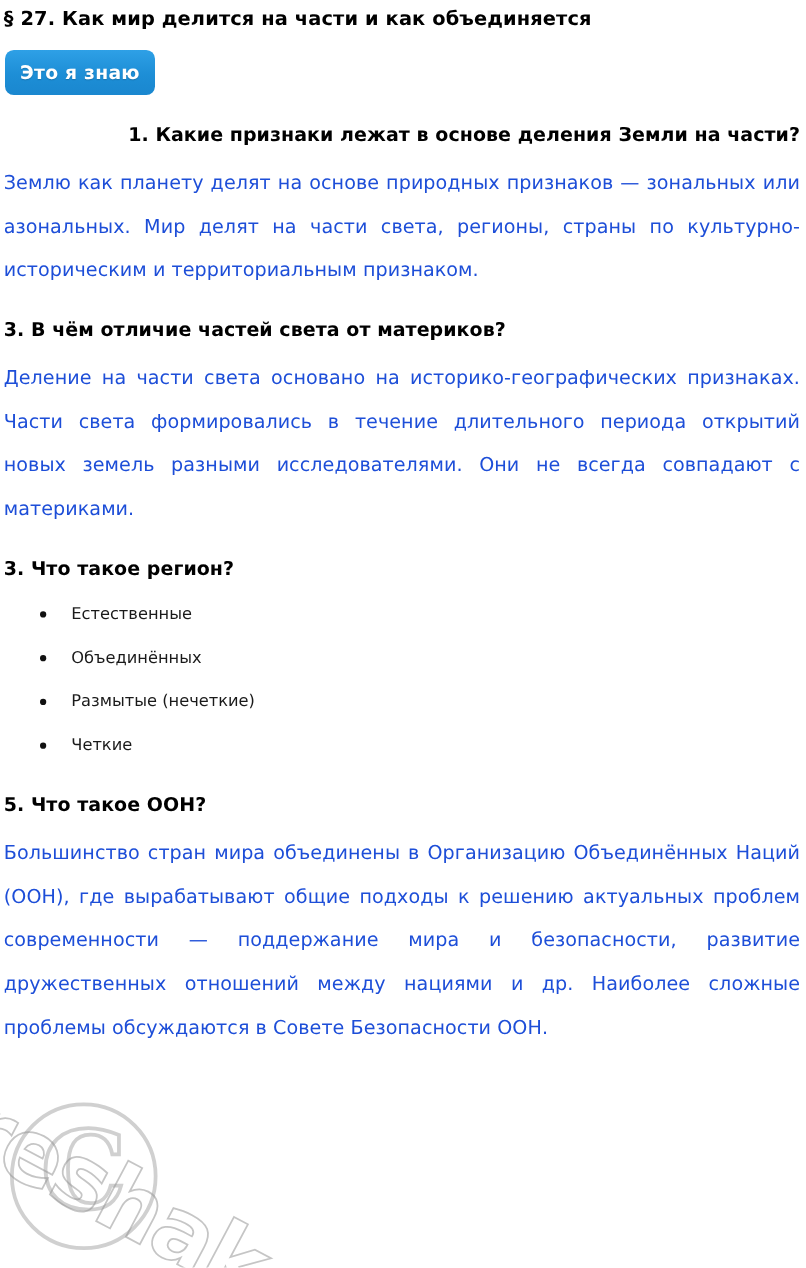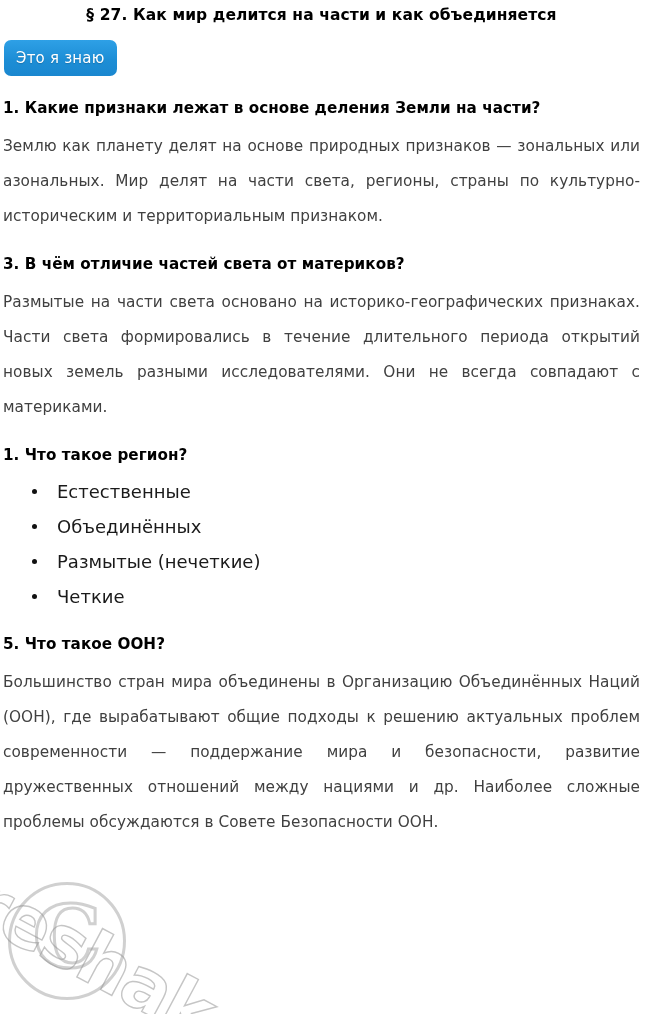--- a/index.html
+++ b/index.html
@@ -76,21 +76,21 @@
   
   #content {
     position: relative;
     z-index: 10;
   }
 
   
   .page-title {
     margin: 0;
     padding-top: 4px;
-    text-align: center;
+    text-align: left;
     font-size: 15.5px;
     font-weight: 700;
     letter-spacing: 0.1px;
     color: #000000;
     line-height: 22px;
   }
 
   
   .badge-row {
     margin-top: 14px;
@@ -100,62 +100,62 @@
   .badge {
     display: inline-flex;
     align-items: center;
     justify-content: center;
     height: 36px;
     padding: 0 12px;
     border-radius: 7px;
     background: linear-gradient(180deg, #2ea0e6 0%, #1d8ed6 55%, #1a87cf 100%);
     color: #ffffff;
     font-size: 15px;
-    font-weight: 400;
+    font-weight: 700;
     letter-spacing: 0.2px;
     text-shadow: 0 1px 1px rgba(0,0,0,0.18);
     box-sizing: border-box;
     user-select: none;
   }
 
   
   .q-heading {
     margin: 0;
     padding-top: 19px;
     font-size: 15.2px;
     font-weight: 700;
     color: #000000;
     line-height: 22px;
     letter-spacing: 0.05px;
   }
-  .q-heading.first { padding-top: 21px; }
+  .q-heading.first { padding-top: 21px; text-align: right; }
 
   
   .answer {
     margin: 0;
     padding-top: 10px;
     font-size: 15.3px;
     font-weight: 400;
     line-height: 35px;
     text-align: justify;
     text-justify: inter-word;
-    color: #404040;
+    color: #1d4ed8;
     letter-spacing: 0.05px;
   }
 
   
   .bullet-list {
     margin: 0;
     padding: 8px 0 0 0;
     list-style: none;
   }
   .bullet-list li {
     position: relative;
     padding-left: 54px;
-    font-size: 18px;
+    font-size: 13px;
     line-height: 35px;
     color: #1a1a1a;
   }
   .bullet-list li::before {
     content: "";
     position: absolute;
     left: 29px;
     top: 15px;
     width: 5px;
     height: 5px;
@@ -178,23 +178,23 @@
     <h1 class="page-title">§ 27. Как мир делится на части и как объединяется</h1>
 
     <div class="badge-row">
       <span class="badge">Это я знаю</span>
     </div>
 
     <h2 class="q-heading first">1. Какие признаки лежат в основе деления Земли на части?</h2>
     <p class="answer">Землю как планету делят на основе природных признаков — зональных или азональных. Мир делят на части света, регионы, страны по культурно-историческим и территориальным признаком.</p>
 
     <h2 class="q-heading">3. В чём отличие частей света от материков?</h2>
-    <p class="answer">Размытые на части света основано на историко-географических признаках. Части света формировались в течение длительного периода открытий новых земель разными исследователями. Они не всегда совпадают с материками.</p>
-
-    <h2 class="q-heading">1. Что такое регион?</h2>
+    <p class="answer">Деление на части света основано на историко-географических признаках. Части света формировались в течение длительного периода открытий новых земель разными исследователями. Они не всегда совпадают с материками.</p>
+
+    <h2 class="q-heading">3. Что такое регион?</h2>
 
     <ul class="bullet-list">
       <li>Естественные</li>
       <li>Объединённых</li>
       <li>Размытые (нечеткие)</li>
       <li>Четкие</li>
     </ul>
 
     <h2 class="q-heading">5. Что такое ООН?</h2>
     <p class="answer">Большинство стран мира объединены в Организацию Объединённых Наций (ООН), где вырабатывают общие подходы к решению актуальных проблем современности — поддержание мира и безопасности, развитие дружественных отношений между нациями и др. Наиболее сложные проблемы обсуждаются в Совете Безопасности ООН.</p>

